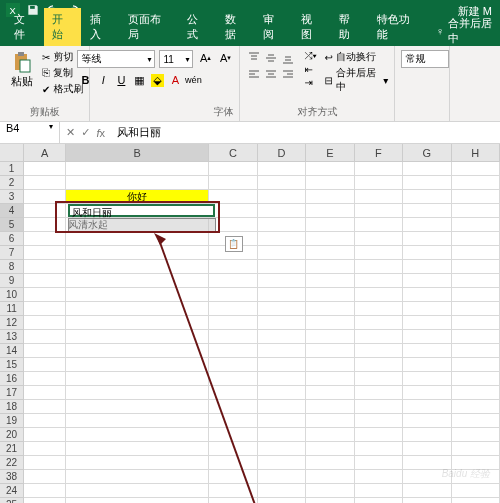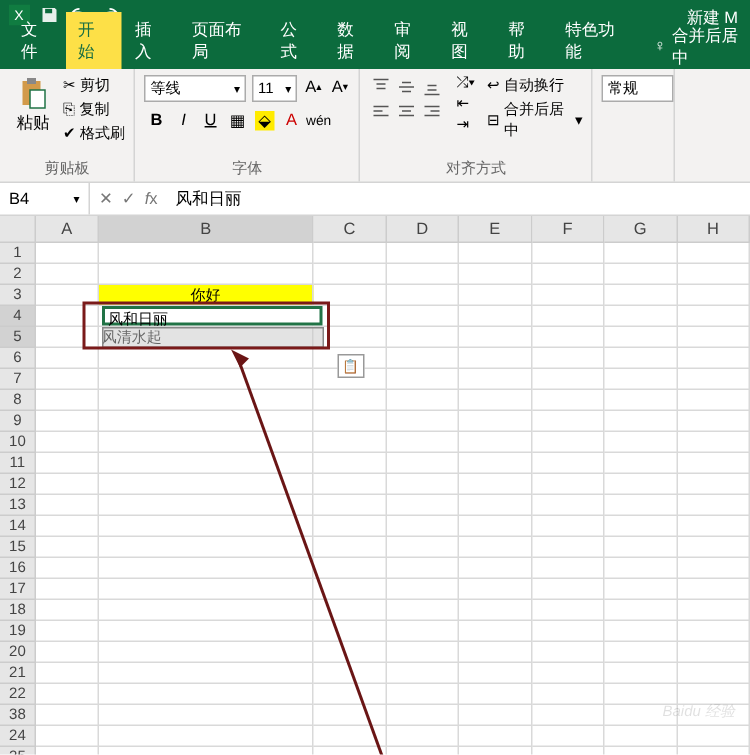--- a/index.html
+++ b/index.html
@@ -25,21 +25,21 @@
 .combo { height: 18px; border: 1px solid #ababab; background: #fff; font-size: 10px; display: flex; align-items: center; padding: 0 3px; cursor: pointer; }
 .combo .dd { margin-left: auto; font-size: 8px; }
 .font-btns { display: flex; gap: 2px; }
 .fbtn { width: 16px; height: 16px; display: flex; align-items: center; justify-content: center; cursor: pointer; font-size: 11px; }
 .align-grid { display: grid; grid-template-columns: repeat(3, 16px); grid-template-rows: repeat(2, 16px); gap: 1px; margin-bottom: 4px; }
 .align-grid .fbtn svg { width: 12px; height: 12px; }
 .align-side { display: flex; flex-direction: column; gap: 2px; font-size: 10px; }
 .arow { display: flex; align-items: center; gap: 3px; cursor: pointer; }
 
 .fx { height: 22px; border-bottom: 1px solid #d4d4d4; display: flex; align-items: center; background: #fff; }
-.name-box { width: 60px; height: 100%; border-right: 1px solid #d4d4d4; padding: 0 6px; display: flex; align-items: center; font-size: 11px; }
+.name-box { width: 60px; height: 100%; border-right: 1px solid #d4d4d4; padding: 0 6px; display: flex; align-items: flex-start; font-size: 11px; }
 .fx-btns { display: flex; align-items: center; padding: 0 6px; gap: 6px; color: #777; font-size: 11px; }
 .fx-input { flex: 1; padding: 0 6px; font-size: 11px; }
 
 .sheet { position: relative; }
 .colhdr { display: flex; height: 18px; }
 .corner { width: 25px; background: #e6e6e6; border: 1px solid #ccc; border-left: none; border-top: none; }
 .ch { background: #e6e6e6; border-right: 1px solid #ccc; border-bottom: 1px solid #ccc; font-size: 11px; display: flex; align-items: center; justify-content: center; color: #444; }
 .ch.sel { background: #d2d2d2; }
 .rows { position: relative; }
 .row { display: flex; height: 14px; }
@@ -118,21 +118,21 @@
           </div>
         <div class="clip-row">
             <span>✔</span>
             <span>格式刷</span>
           </div>
       </div>
     </div>
     <div class="group-label">剪贴板</div>
   </div>
 
-  <div class="group" style="width:150px;">
+  <div class="group" style="width:150px;align-items:flex-end;">
     <div>
       <div class="font-top">
         <div class="combo" style="width:78px;">
             <span>等线</span>
             <span class="dd">▾</span>
           </div>
         <div class="combo" style="width:34px;">
             <span>11</span>
             <span class="dd">▾</span>
           </div>

